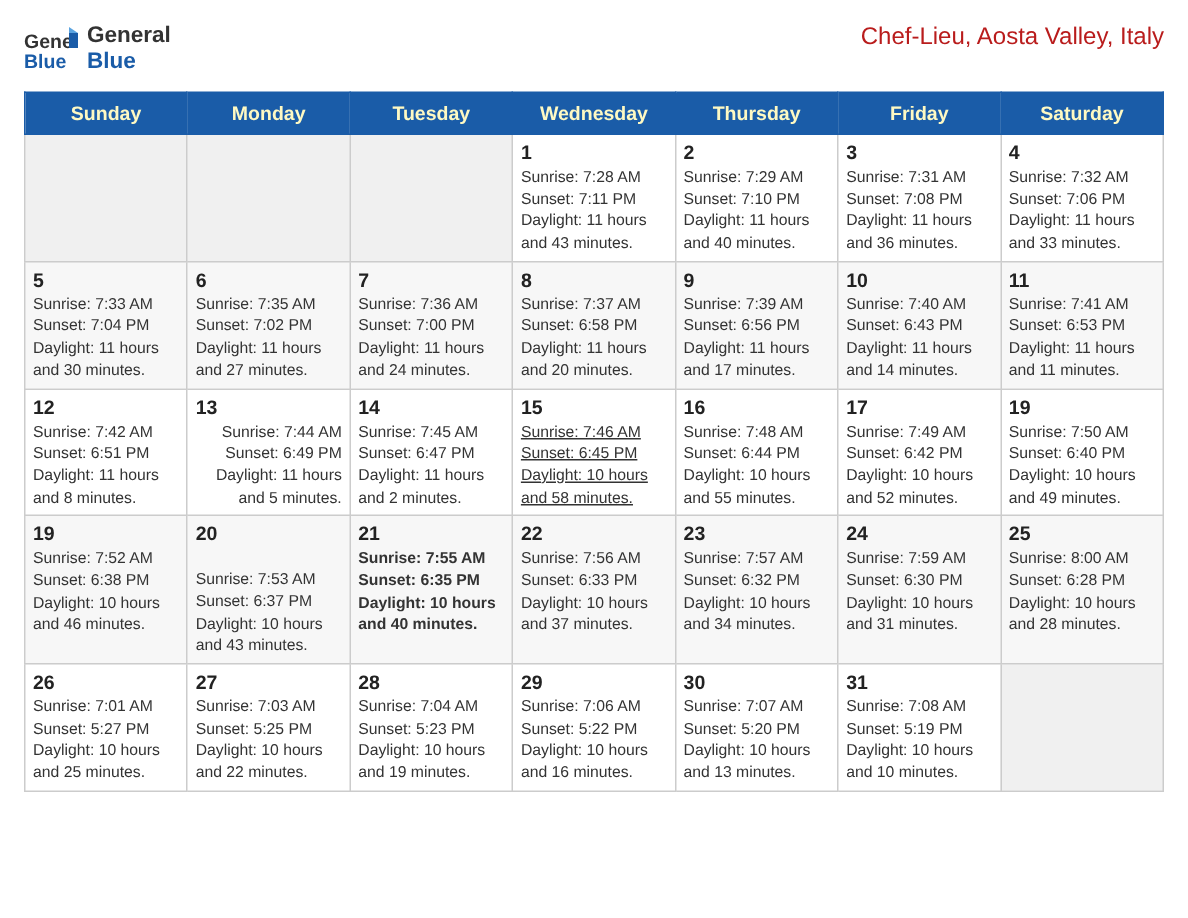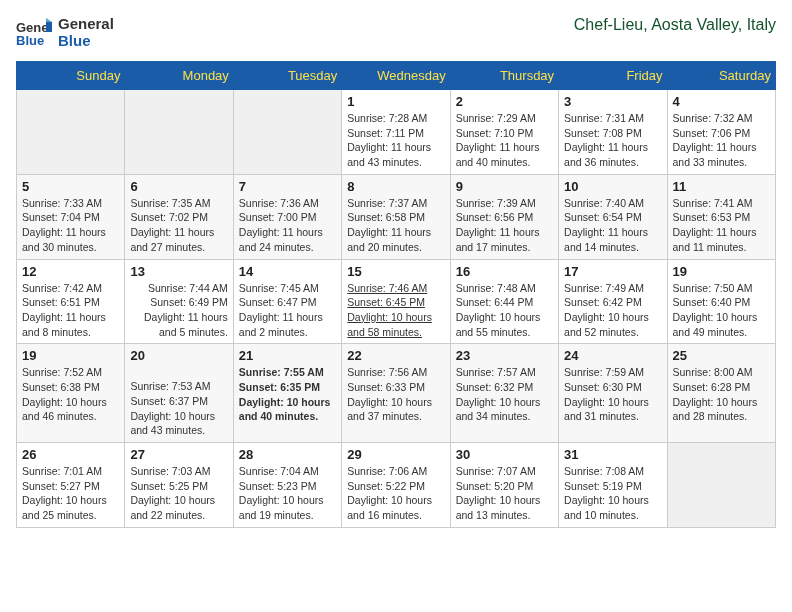--- a/index.html
+++ b/index.html
@@ -29,34 +29,34 @@
       text-align: right;
     }
     .title-block h1 {
       font-size: 32px;
       font-weight: bold;
       color: #222;
     }
     .title-block h2 {
       font-size: 16px;
       font-weight: normal;
-      color: #14532d;
+      color: #b91c1c;
     }
     .calendar {
       width: 100%;
       border-collapse: collapse;
       border: 1px solid #ccc;
     }
     .calendar th {
       background: #1a5ca8;
-      color: #fde047;
+      color: #fef9c3;
       font-size: 13px;
-      font-weight: normal;
+      font-weight: bold;
       padding: 6px 4px;
-      text-align: right;
+      text-align: center;
       border: 1px solid #1a5ca8;
     }
     .calendar td {
       border: 1px solid #ccc;
       vertical-align: top;
       padding: 4px 5px;
       width: calc(100% / 7);
       min-height: 80px;
       font-size: 11px;
       color: #333;
@@ -170,21 +170,21 @@
         </td>
         <td>
           <div class="day-number">9</div>
           <div class="day-info" style="white-space: pre-line;">Sunrise: 7:39 AM
 Sunset: 6:56 PM
 Daylight: 11 hours and 17 minutes.</div>
         </td>
         <td>
           <div class="day-number">10</div>
           <div class="day-info" style="white-space: pre-line;">Sunrise: 7:40 AM
-Sunset: 6:54 PM
+Sunset: 6:43 PM
 Daylight: 11 hours and 14 minutes.</div>
         </td>
         <td>
           <div class="day-number">11</div>
           <div class="day-info" style="white-space: pre-line;">Sunrise: 7:41 AM
 Sunset: 6:53 PM
 Daylight: 11 hours and 11 minutes.</div>
         </td>
       </tr>
       <tr>

